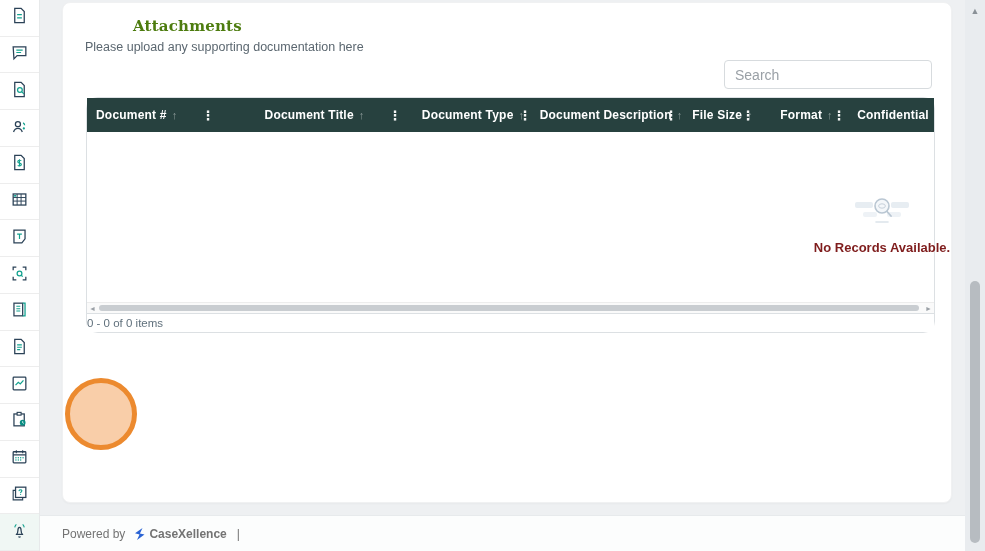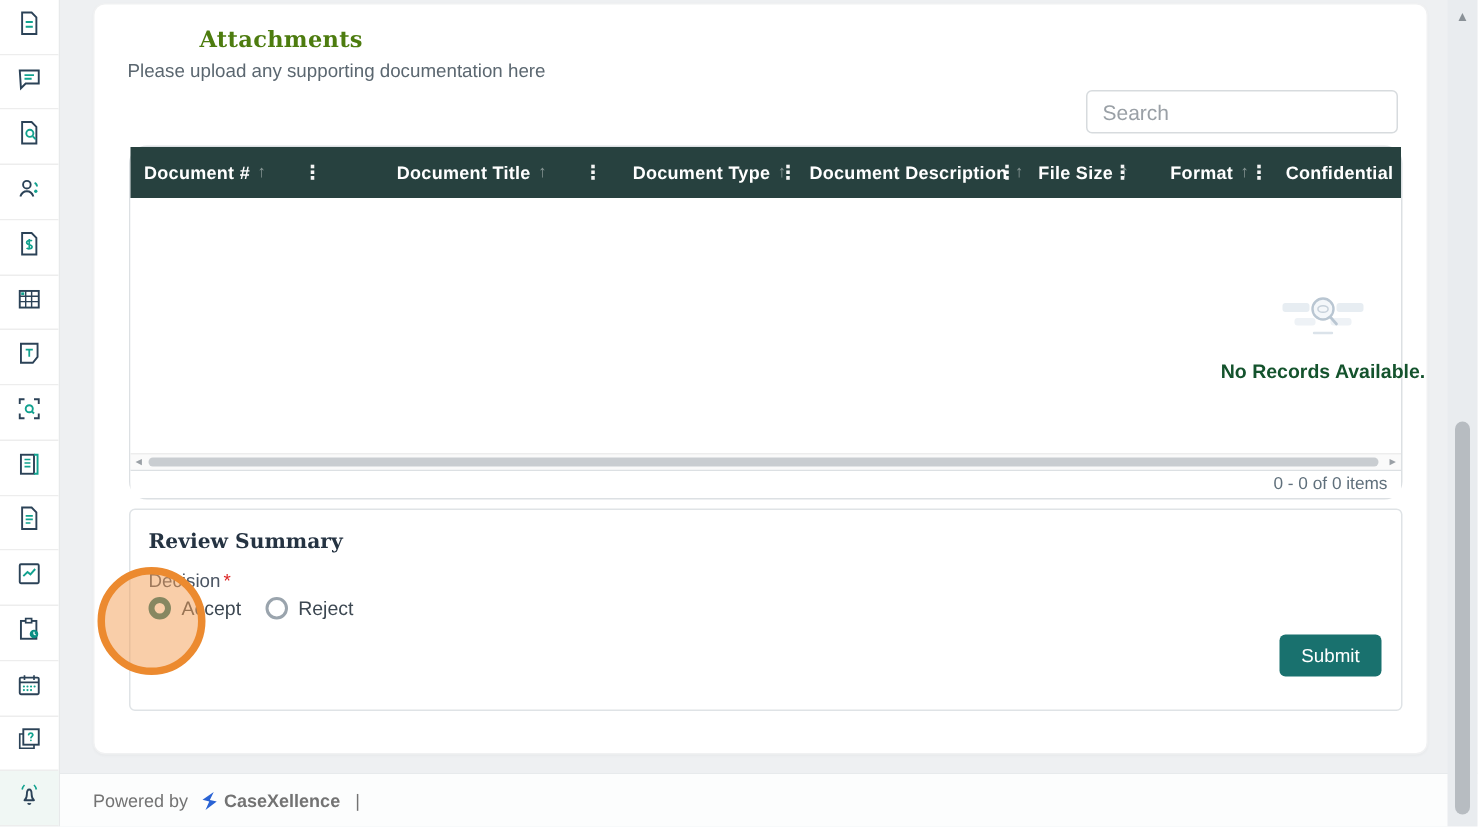--- a/index.html
+++ b/index.html
@@ -67,39 +67,39 @@
   .col-menu {
     position:absolute; right:3px; top:50%; transform:translateY(-50%);
     font-size:13px; font-weight:700; color:#fff; opacity:.95; cursor:pointer;
     padding:0 3px;
   }
   .grid-body { position:relative; height:170px; background:#fff; }
   .empty-state {
     position:absolute; left:700px; top:62px; width:190px; text-align:center;
   }
   .empty-state svg { display:block; margin:0 auto 12px auto; }
-  .empty-text { font-size:13px; font-weight:700; color:#14532d; }
+  .empty-text { font-size:13px; font-weight:700; color:#7f1d1d; }
 
   .hscroll {
     height:11px; background:#fafafa; border-top:1px solid #ededed;
     position:relative;
   }
   .hs-arrow {
     position:absolute; top:0; width:11px; height:10px; display:flex;
     align-items:center; justify-content:center; color:#9aa0a6; font-size:7px;
     cursor:pointer;
   }
   .hs-left { left:0; } .hs-right { right:0; }
   .hs-thumb {
     position:absolute; left:12px; top:2px; height:6px; width:820px;
     background:#c9cdd1; border-radius:3px; cursor:pointer;
   }
   .pager {
     height:19px; border-top:1px solid #dce0e3; background:#fff;
-    display:flex; align-items:center; justify-content:flex-end;
+    display:flex; align-items:center; 
     padding-right:9px; font-size:11.5px; color:#60707c;
   }
 
   
   .review {
     position:absolute; left:23px; top:336px; width:849px; height:135px;
     border:1px solid #dfe3e6; border-radius:4px; background:#fff;
   }
   .review-title {
     position:absolute; left:12px; top:13px;
@@ -323,37 +323,20 @@
       <span class="hs-arrow hs-left">◄</span>
       <div class="hs-thumb"></div>
       <span class="hs-arrow hs-right">►</span>
     </div>
 
     <div class="pager">
       <span>0 - 0 of 0 items</span>
     </div>
   </section>
 
-  <section class="review">
-    <h3 class="review-title">Review Summary</h3>
-    <div class="decision-label">
-      <span>Decision</span><span class="req">*</span>
-    </div>
-    <div class="radio-row">
-      <div class="radio-opt">
-        <span class="radio-circle radio-selected"></span>
-        <span class="radio-label">Accept</span>
-      </div>
-      <div class="radio-opt">
-        <span class="radio-circle radio-unselected"></span>
-        <span class="radio-label">Reject</span>
-      </div>
-    </div>
-    <button class="submit-btn">Submit</button>
-  </section>
 
 </main>
 
 <div class="click-ring"></div>
 
 <footer class="footer">
   <span>Powered by</span>
   <span class="brand">
     <svg width="13" height="14" viewBox="0 0 13 14">
       <path d="M9.5 1L2 6.2l4.5 1.2L4 13l7.5-5.6-4.6-1L9.5 1z" fill="#2a63d4"></path>

